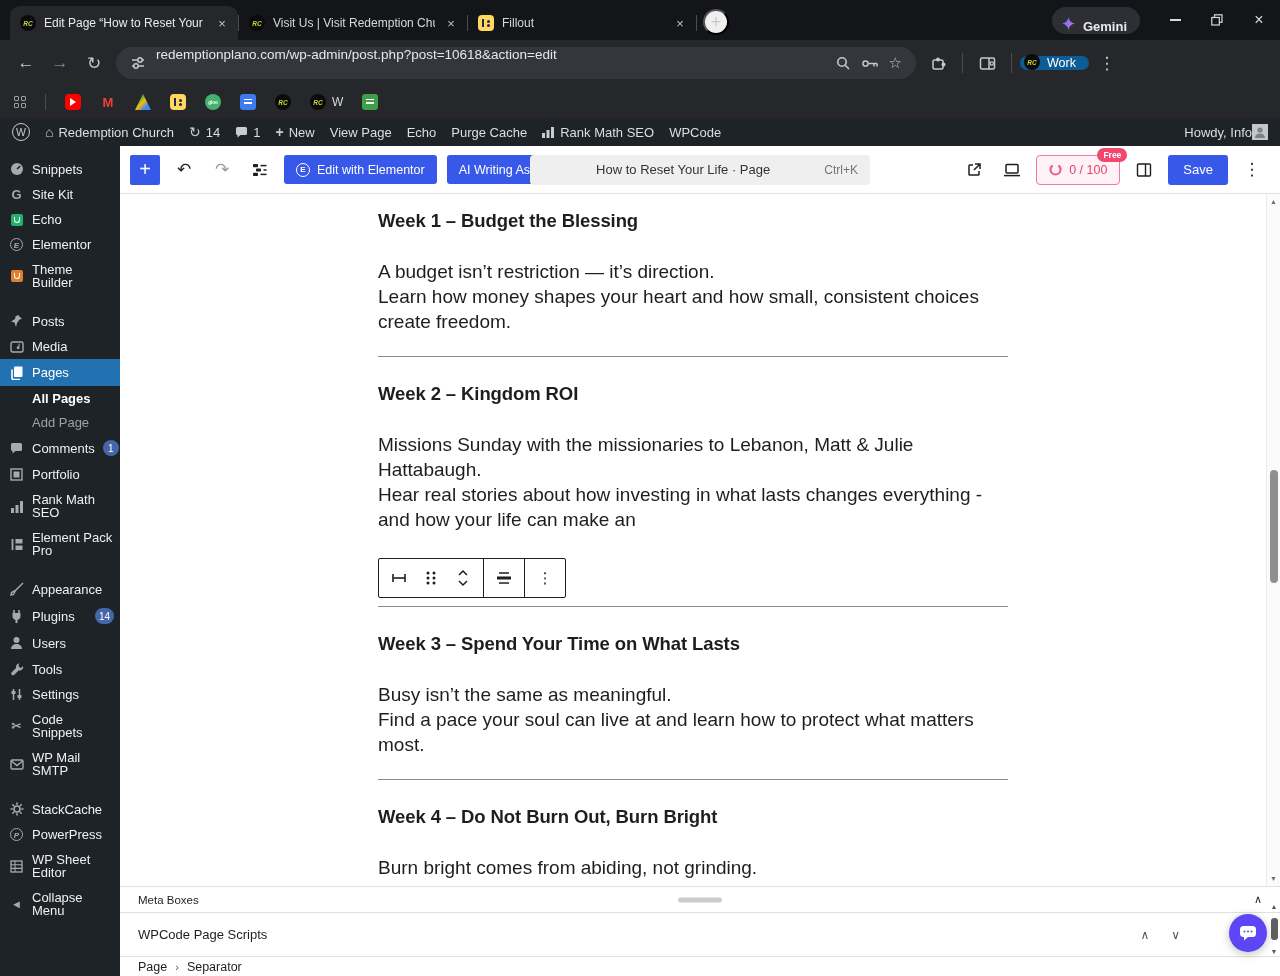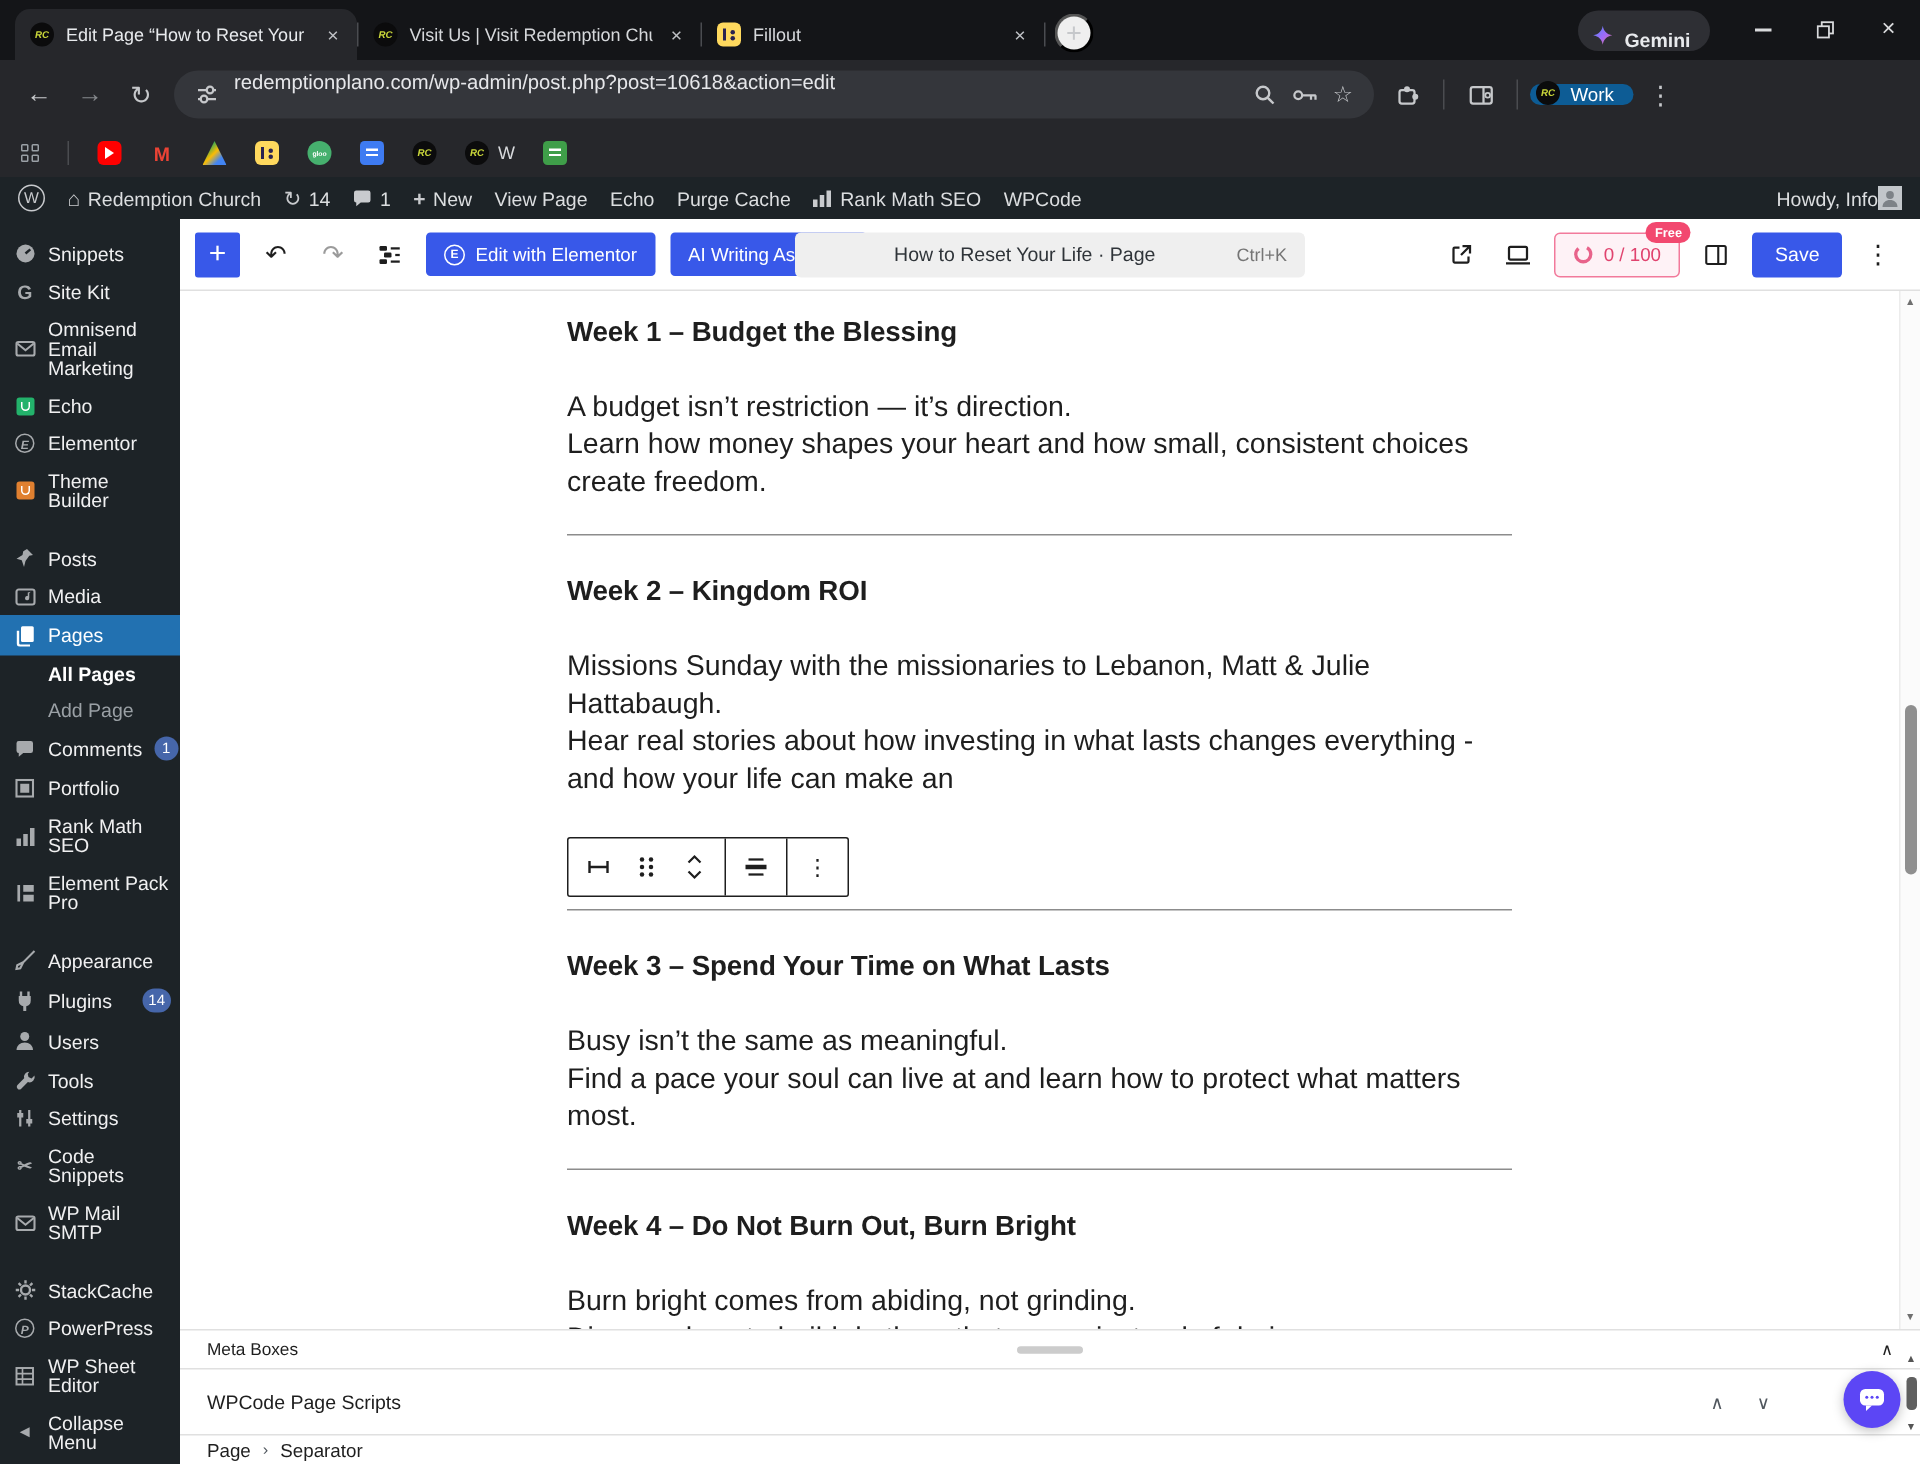--- a/index.html
+++ b/index.html
@@ -332,29 +332,20 @@
               <path d="M7 7 10.2 4.2" stroke="#1d2327" stroke-width="1.6"></path>
             </svg>
           </span>
           <span class="sb-label">Snippets</span>
         </div>
         <div class="sb-item">
           <span class="sb-ic">
             <b style="color:#a7aaad;font-size:13px;">G</b>
           </span>
           <span class="sb-label">Site Kit</span>
-        </div>
-        <div class="sb-item">
-          <span class="sb-ic">
-            <svg width="14" height="11">
-              <rect x="1" y="1" width="12" height="9" rx="1.2" stroke="#a7aaad" stroke-width="1.4" fill="none"></rect>
-              <path d="M1.5 2 7 6.5 12.5 2" stroke="#a7aaad" stroke-width="1.4" fill="none"></path>
-            </svg>
-          </span>
-          <span class="sb-label">Omnisend Email Marketing</span>
         </div>
         <div class="sb-item">
           <span class="sb-ic">
             <i class="mini-sq" style="background:#23b26b;"></i>
           </span>
           <span class="sb-label">Echo</span>
         </div>
         <div class="sb-item">
           <span class="sb-ic">
             <i class="circ">E</i>

